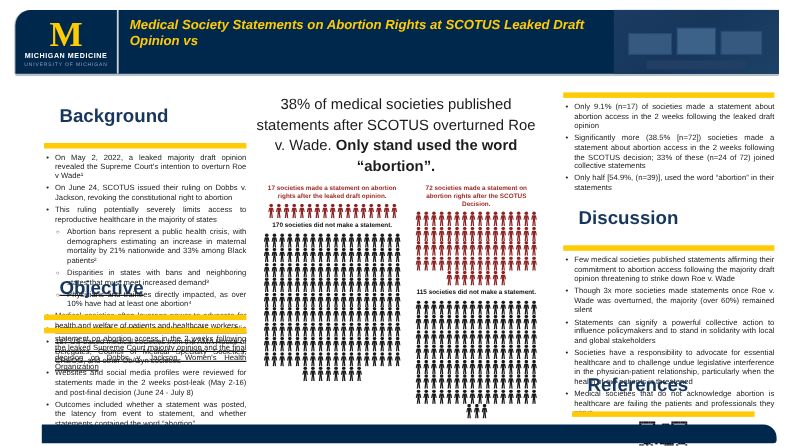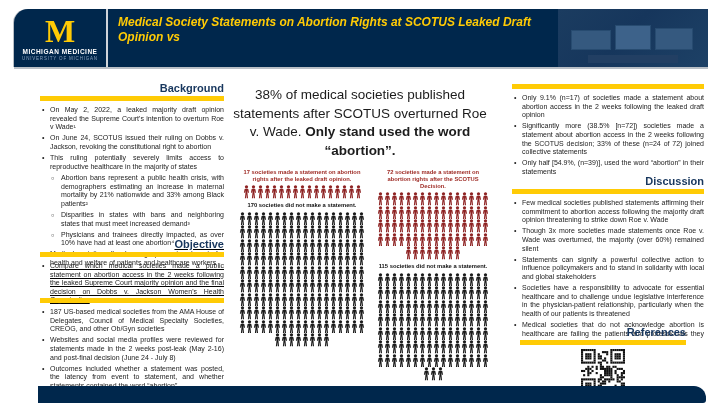--- a/index.html
+++ b/index.html
@@ -23,21 +23,21 @@
   .campus{position:absolute;right:0;top:0;width:150px;height:100%;
           background:linear-gradient(135deg,#1b3c60 0%,#16365c 45%,#1d4166 100%);overflow:hidden;}
   .bld{position:absolute;background:#35597f;box-shadow:0 0 0 1px #274b70;}
   .b1{left:14px;top:22px;width:38px;height:18px;}
   .b2{left:58px;top:17px;width:34px;height:23px;background:#3d628a;}
   .b3{left:98px;top:20px;width:36px;height:20px;}
   .b4{left:30px;top:46px;width:90px;height:8px;background:#223f63;box-shadow:none;}
 
   
   .sec{position:absolute;}
-  .sec-title{margin:0;color:#17365D;font-weight:bold;font-size:11px;text-align:right;}
+  .sec-title{margin:14px;color:#17365D;font-weight:bold;font-size:17px;text-align:left;}
   .sec-bar{height:5px;background:#FFCB05;margin-top:2px;}
   ul.bullets{list-style:none;margin:5px 0 0 0;padding:0;font-size:7px;line-height:8.6px;color:#222;}
   ul.bullets li{position:relative;margin-top:2.6px;text-align:justify;}
   li.l1{padding-left:10px;}
   li.l1::before{content:"•";position:absolute;left:2px;top:0;}
   li.l2{padding-left:21px;}
   li.l2::before{content:"○";position:absolute;left:11px;top:0;font-size:5.5px;}
 
   #sec-background{left:40px;top:82px;width:184px;}
   #sec-objective {left:40px;top:238px;width:184px;text-decoration:underline;}

